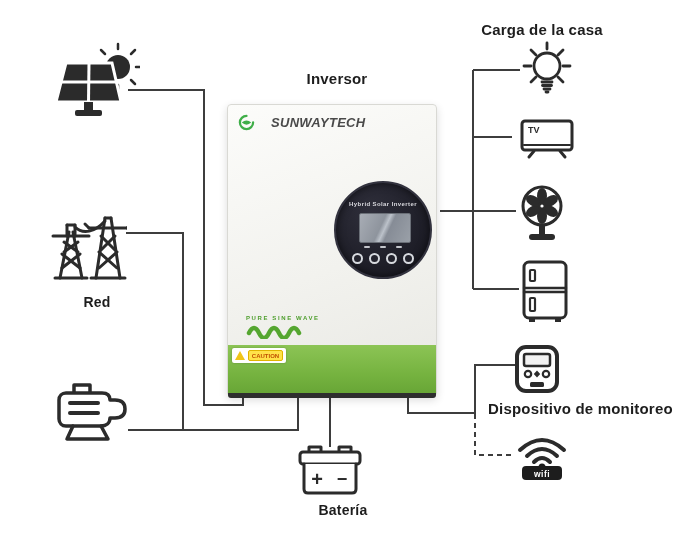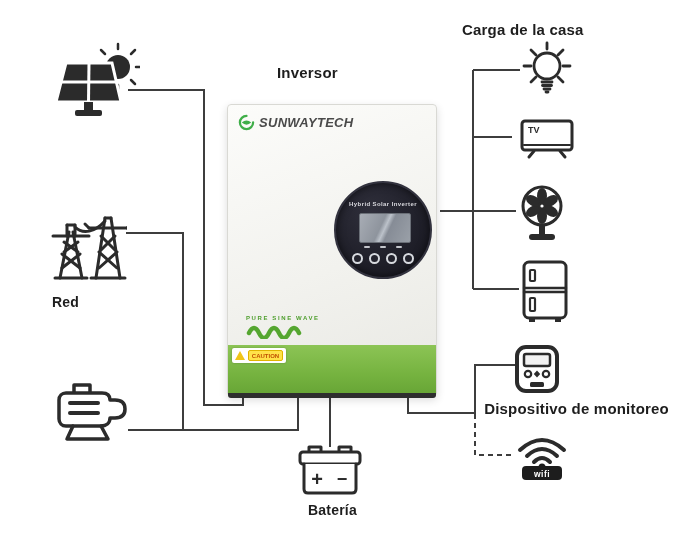--- a/index.html
+++ b/index.html
@@ -1,35 +1,35 @@
 <!DOCTYPE html>
 <html><head>
 <meta charset="utf-8">
 <style>
   * { margin:0; padding:0; box-sizing:border-box; }
   body { background:#ffffff; font-family:"Liberation Sans", sans-serif; }
   #canvas { position:relative; width:700px; height:541px; background:#ffffff; overflow:hidden; }
 
-  .label { position:absolute; color:#1d1d1d; font-weight:600; font-size:14px; text-align:left; letter-spacing:0.2px; }
+  .label { position:absolute; color:#1d1d1d; font-weight:600; font-size:14px; text-align:center; letter-spacing:0.2px; }
   .label-lg { font-size:15px; }
 
   svg.icon { position:absolute; }
   .stroke { stroke:#2b2b2b; fill:none; stroke-linecap:round; stroke-linejoin:round; }
   .fill   { fill:#2b2b2b; stroke:none; }
 
   #wires { position:absolute; left:0; top:0; }
   #wires path { stroke:#3d3d3d; stroke-width:2; fill:none; }
   #wires path.dashed { stroke-dasharray:5 4; }
 
   
   #inverter { position:absolute; left:227px; top:104px; width:210px; height:293px;
     background:linear-gradient(160deg,#fcfcfa 0%,#f2f2ee 55%,#e8e8e3 100%);
     border:1px solid #d9d9d4; border-radius:4px;
     box-shadow:0 3px 8px rgba(0,0,0,0.14); }
-  #logo { position:absolute; left:10px; top:9px; display:flex; align-items:center; gap:4px; }
+  #logo { position:absolute; left:10px; top:9px; display:flex; align-items:center; gap:16px; }
   #brand { font-size:13px; font-weight:800; font-style:italic; color:#4a4a4a; letter-spacing:0.3px; }
   #display { position:absolute; left:106px; top:76px; width:98px; height:98px; border-radius:50%;
     background:radial-gradient(circle at 38% 32%, #2f2f3b 0%, #20202a 55%, #15151d 100%);
     border:2px solid #33333f; box-shadow:inset 0 0 8px rgba(0,0,0,0.6); }
   #display-title { position:absolute; width:100%; top:18px; text-align:center; color:#d9d9de;
     font-size:6px; letter-spacing:0.4px; font-weight:600; }
   #lcd { position:absolute; left:23px; top:30px; width:52px; height:30px;
     background:linear-gradient(115deg,#a8adb5 0%,#8e949d 42%,#bcc2ca 50%,#868c96 58%,#9aa0a8 100%);
     border:1px solid #6a6f77; border-radius:2px; }
   #indicator-row { position:absolute; left:0; top:63px; width:100%; display:flex; justify-content:center; gap:10px; }
@@ -121,21 +121,21 @@
   <svg class="icon" style="left:52px;top:380px" width="80" height="72" viewBox="0 0 80 72">
     <g class="stroke" style="stroke-width:3.5">
       <path d="M22,13 V5 H38 V13"></path>
       <path d="M14,13 H50 C56,13 58,16 58,20 H63 C71,20 73,24 73,29 C73,34 71,38 63,38 H58 C58,43 54,46 49,46 H14 C10,46 7,43 7,39 V20 C7,16 10,13 14,13 Z" fill="#ffffff"></path>
       <path d="M18,23 H46" style="stroke-width:4"></path>
       <path d="M18,33 H46" style="stroke-width:4"></path>
       <path d="M21,46 L15,59 H56 L49,46"></path>
     </g>
   </svg>
 
-  <div class="label label-lg" style="left:277px;top:64px;width:120px">Inversor</div>
+  <div class="label label-lg" style="left:277px;top:70px;width:120px">Inversor</div>
 
   <div id="inverter">
     <div id="logo">
       <svg width="17" height="17" viewBox="0 0 18 18">
         <path d="M9,2 A7,7 0 1 0 16,9" stroke="#3fae49" stroke-width="2.4" fill="none" stroke-linecap="round"></path>
         <path d="M4,9 Q9,4.5 14,9 Q9,13.5 4,9 Z" fill="#3fae49"></path>
       </svg>
       <span id="brand">SUNWAYTECH</span>
     </div>
 
@@ -244,21 +244,21 @@
     <g class="stroke" style="stroke-width:4">
       <rect x="2" y="2" width="40" height="44" rx="9" fill="#ffffff"></rect>
       <rect x="9" y="9" width="26" height="12" rx="2" fill="#f2f2f2" style="stroke-width:2.5"></rect>
       <circle cx="13" cy="29" r="3.2" style="stroke-width:2.2"></circle>
       <circle cx="31" cy="29" r="3.2" style="stroke-width:2.2"></circle>
     </g>
     <path d="M22,25.5 L25.2,29 L22,32.5 L18.8,29 Z" class="fill"></path>
     <rect x="15" y="37" width="14" height="5" rx="1.5" class="fill"></rect>
   </svg>
 
-  <div class="label label-lg" style="left:464px;top:400px;width:205px;text-align:right">Dispositivo de monitoreo</div>
+  <div class="label label-lg" style="left:488px;top:400px;width:205px;text-align:left">Dispositivo de monitoreo</div>
 
   <svg class="icon" style="left:514px;top:426px" width="56" height="56" viewBox="0 0 56 56">
     <g class="stroke" style="stroke-width:4">
       <path d="M6,24 Q28,4 50,24"></path>
       <path d="M13,30 Q28,16 43,30"></path>
       <path d="M20,36 Q28,28 36,36"></path>
     </g>
     <rect x="8" y="40" width="40" height="14" rx="4" fill="#1d1d1d"></rect>
     <circle cx="28" cy="41" r="3.5" fill="#1d1d1d"></circle>
     <text x="28" y="51" text-anchor="middle" font-size="8.5" font-weight="bold" fill="#ffffff" letter-spacing="0.5">wifi</text>

